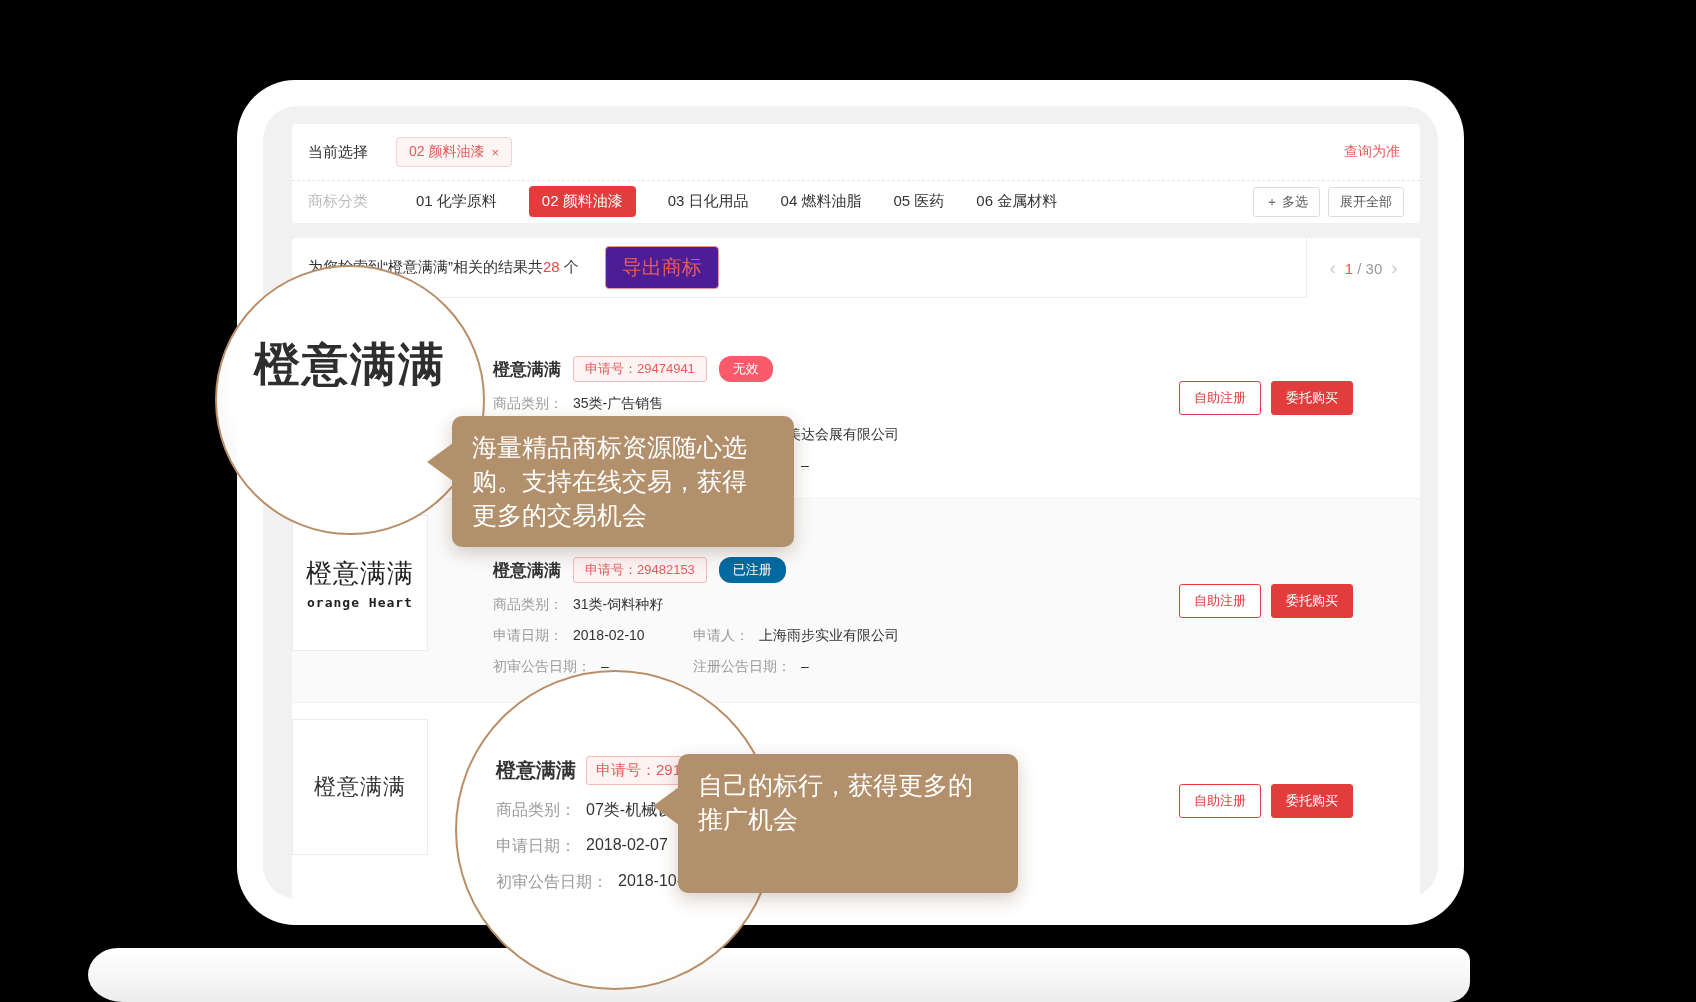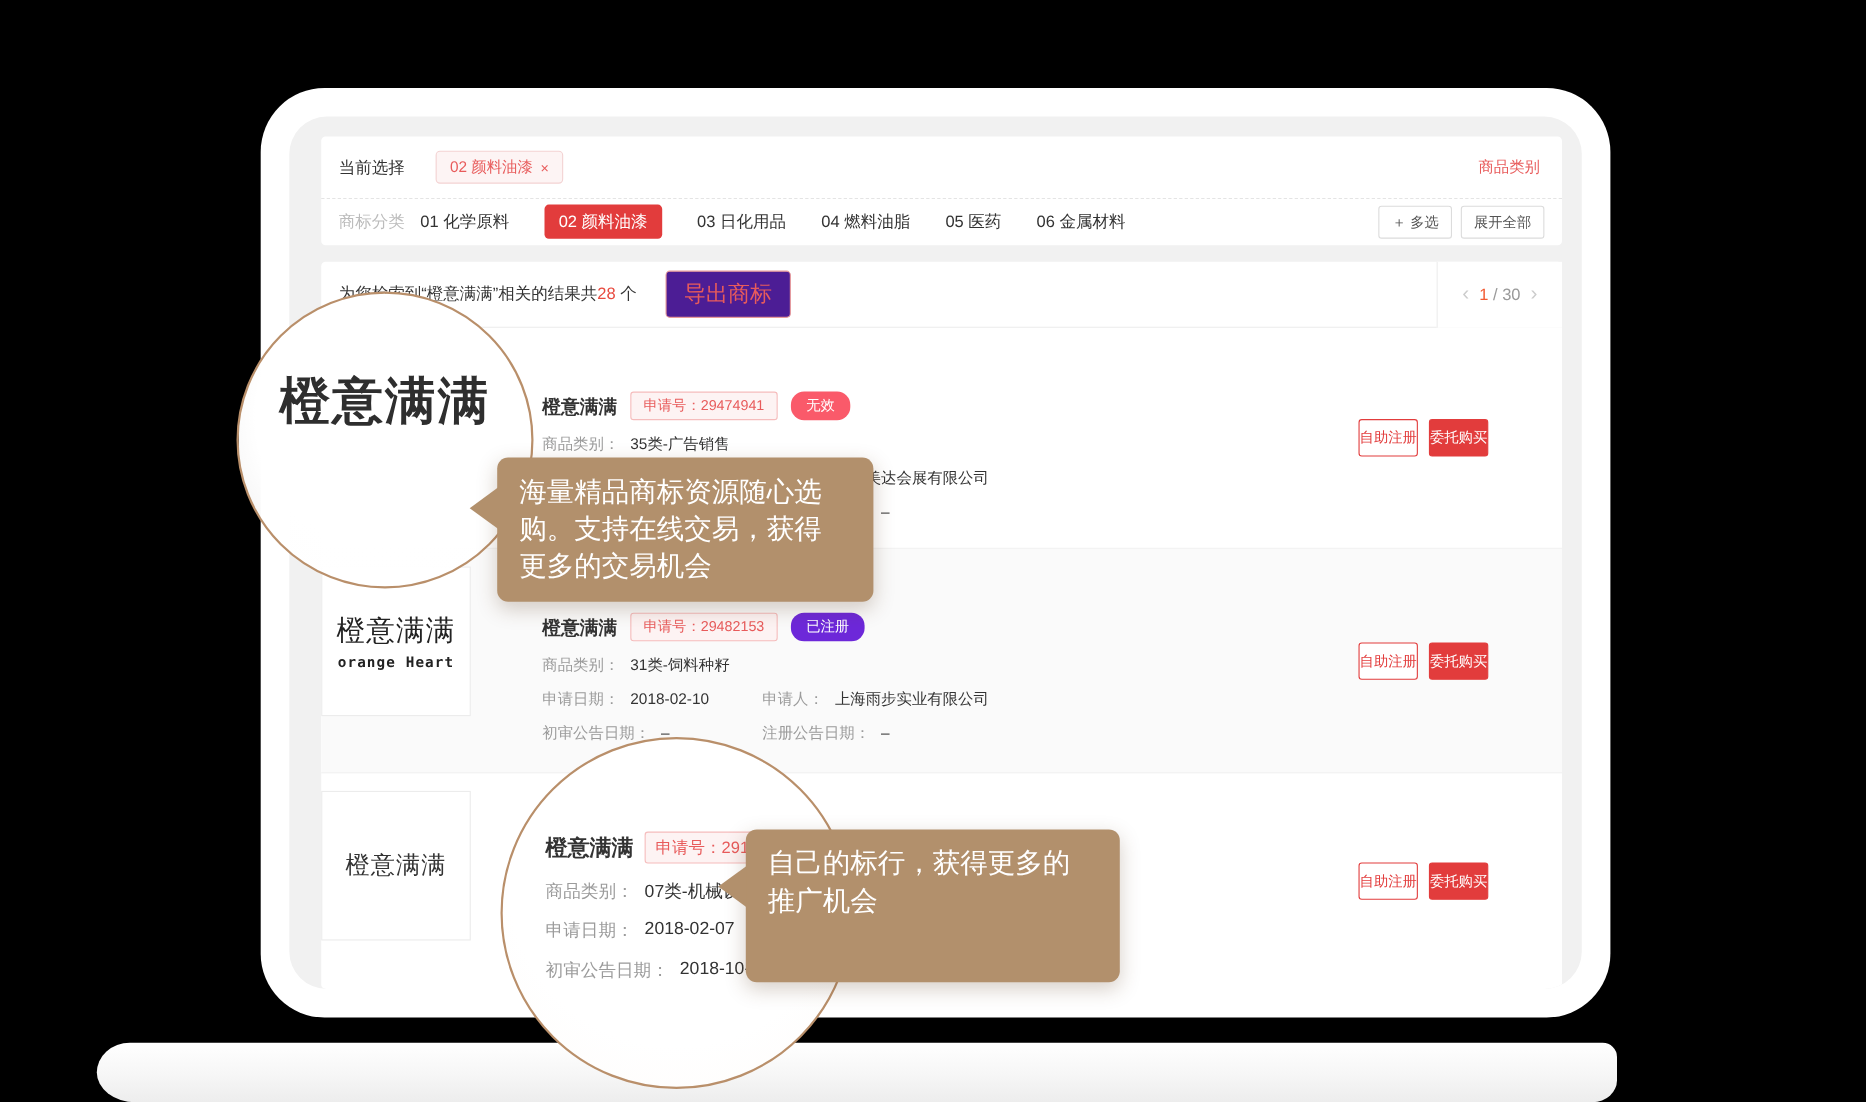--- a/index.html
+++ b/index.html
@@ -23,21 +23,21 @@
   .rowA { height:57px; display:flex; align-items:center; padding:0 20px 0 16px;
     border-bottom:1px dashed #e4e4e4; }
   .cur-label { font-size:15px; color:#333; }
   .sel-tag { margin-left:28px; display:flex; align-items:center; gap:7px;
     font-size:14px; color:#e85b5b; background:#fdf4f4; border:1px solid #f3d2d2;
     border-radius:4px; padding:5px 12px; cursor:pointer; }
   .sel-tag .x { font-size:13px; }
   .clear-all { margin-left:auto; font-size:14px; color:#e85b5b; cursor:pointer; }
 
   .rowB { height:41px; display:flex; align-items:center; padding:0 16px; }
-  .cat-label { font-size:15px; color:#bcbcbc; margin-right:14px; }
+  .cat-label { font-size:15px; color:#bcbcbc; margin-right:48px; }
   .cat-item { font-size:15px; color:#333; margin-right:32px; cursor:pointer; white-space:nowrap; }
   .cat-item.active { background:#e23c3c; color:#fff; border-radius:4px; padding:6px 13px; }
   .rowB .right { margin-left:auto; display:flex; gap:8px; }
   .mini-btn { font-size:13px; color:#555; background:#fff; border:1px solid #dcdcdc;
     border-radius:3px; padding:5px 11px; cursor:pointer; white-space:nowrap; }
 
   
   .res-header { position:relative; height:60px; display:flex; align-items:center;
     padding-left:16px; border-bottom:1px solid #ededed; }
   .res-text { font-size:15px; color:#333; white-space:nowrap; }
@@ -65,29 +65,29 @@
   .imgbox.serif .zh { font-family:"Liberation Serif", serif; font-size:26px; color:#222; }
   .imgbox .en { font-family:"DejaVu Sans Mono", monospace; font-weight:bold;
     font-size:13px; color:#222; margin-top:4px; letter-spacing:1px; }
   .details { margin-left:65px; padding-top:42px; }
   .title-line { display:flex; align-items:center; gap:12px; }
   .tm-name { font-size:17px; font-weight:bold; color:#333; }
   .appno-tag { font-size:13px; color:#e85b5b; background:#fdf3f3;
     border:1px solid #f5bcbc; border-radius:3px; padding:3px 11px; white-space:nowrap; }
   .status-badge { font-size:13px; color:#fff; border-radius:12px; padding:4px 14px; }
   .st-invalid { background:#fa5a6a; }
-  .st-registered { background:#6d28d9; }
+  .st-registered { background:#0369a1; }
   .fline { display:flex; margin-top:13px; font-size:14px; }
   .fpair { display:flex; }
   .fpair.col1 { width:200px; }
   .fl-label { color:#9b9b9b; margin-right:10px; }
   .fl-val { color:#333; }
   .actions { position:absolute; right:67px; top:50%; transform:translateY(-50%);
     display:flex; gap:10px; }
-  .btn { font-size:13px; border-radius:3px; padding:7px 0; cursor:pointer; white-space:nowrap; }
+  .btn { font-size:13px; border-radius:3px; padding:7px 14px; cursor:pointer; white-space:nowrap; }
   .btn-outline { color:#e23c3c; background:#fff; border:1px solid #e23c3c; }
   .btn-fill { color:#fff; background:#e23c3c; border:1px solid #e23c3c; }
 
   
   .circle { position:absolute; border:2px solid #b98f6a; border-radius:50%; z-index:5; }
   .circle1 { left:215px; top:265px; width:270px; height:270px;
     background:radial-gradient(circle at 50% 42%, #ffffff 58%, rgba(255,255,255,.95) 82%, rgba(250,247,244,.92) 100%); }
   .circle1 .big-tm { position:absolute; left:50%; top:37%; transform:translate(-50%,-50%);
     font-size:46px; font-weight:bold; color:#2e2e2e; letter-spacing:2px; white-space:nowrap; }
   .circle2 { left:455px; top:670px; width:320px; height:320px;
@@ -117,21 +117,21 @@
 <div class="screen">
   <div class="screen-inner">
 
     <div class="card card1">
       <div class="rowA">
         <span class="cur-label">当前选择</span>
         <span class="sel-tag">
           <span>02 颜料油漆</span>
           <span class="x">×</span>
         </span>
-        <span class="clear-all">商品类别</span>
+        <span class="clear-all">查询为准</span>
       </div>
       <div class="rowB">
         <span class="cat-label">商标分类</span>
         <span class="cat-item">01 化学原料</span>
         <span class="cat-item active">02 颜料油漆</span>
         <span class="cat-item">03 日化用品</span>
         <span class="cat-item">04 燃料油脂</span>
         <span class="cat-item">05 医药</span>
         <span class="cat-item">06 金属材料</span>
         <span class="right">

